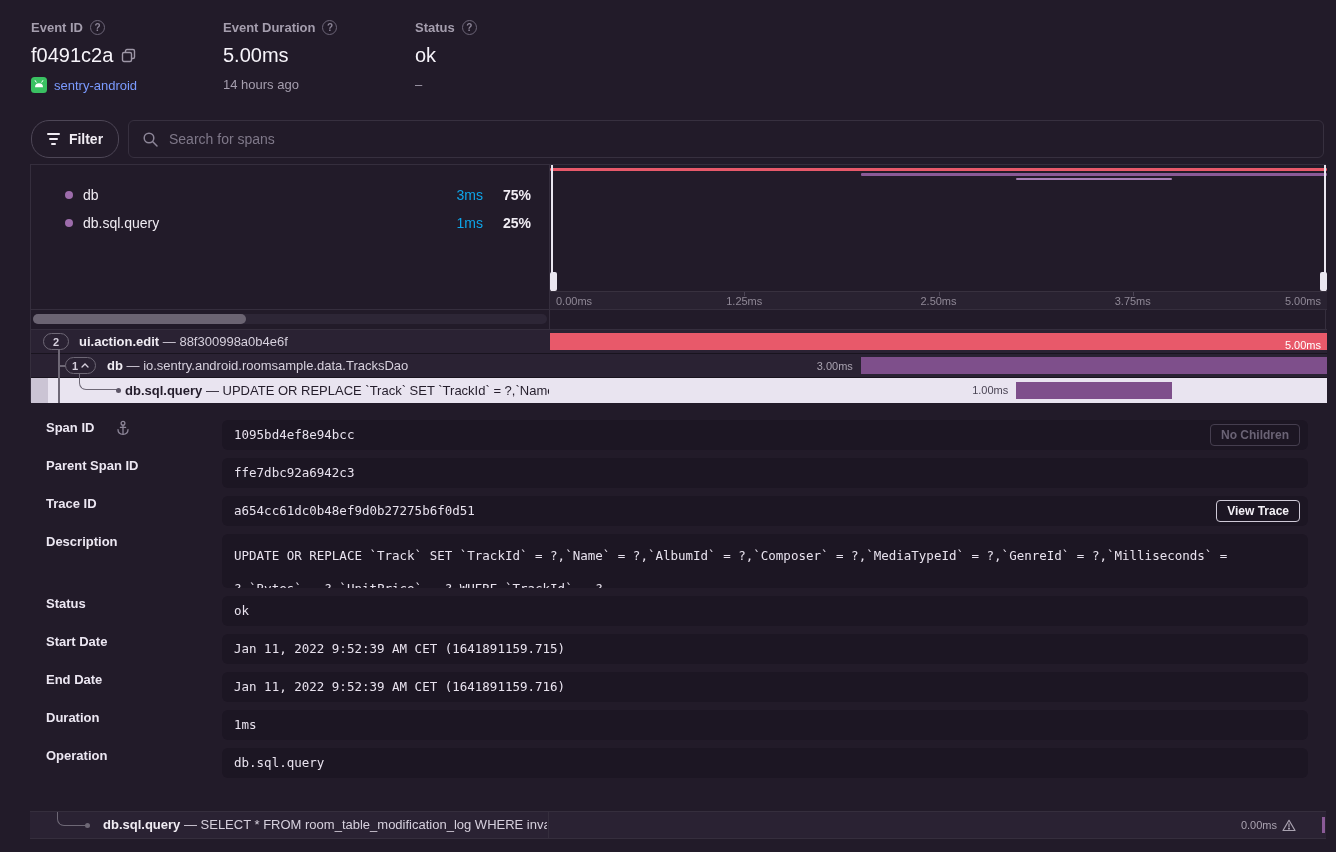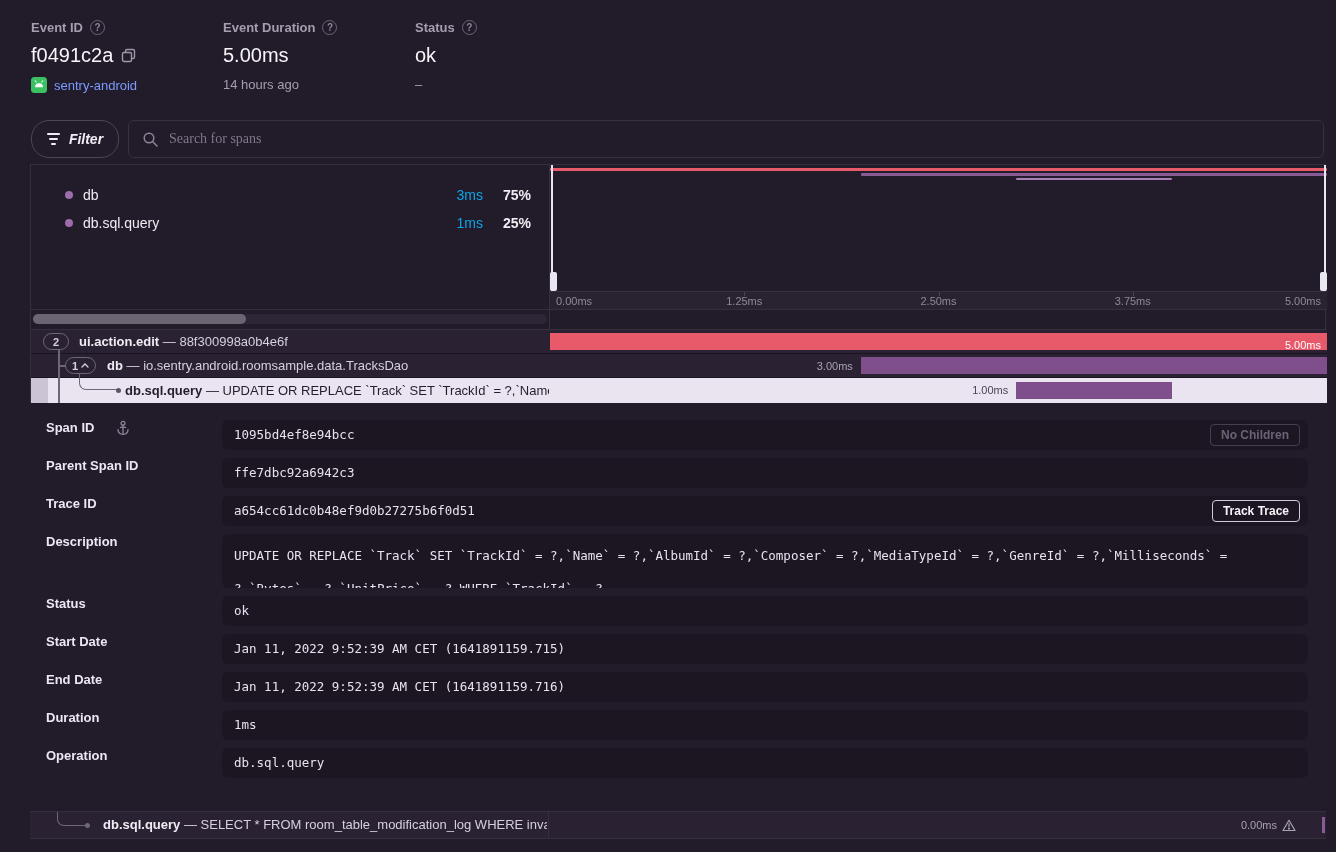--- a/index.html
+++ b/index.html
@@ -19,27 +19,27 @@
   .hvalue { margin-top:9px; font-size:20px; font-weight:400; color:#f7f4fa; display:flex; align-items:center; gap:8px; }
   .hsub { margin-top:10px; font-size:13px; color:#a59eae; display:flex; align-items:center; gap:7px; }
   .help-icon { width:15px; height:15px; border-radius:50%; border:1px solid #6c6577; color:#8d8698;
     font-size:10px; font-weight:700; display:inline-flex; align-items:center; justify-content:center; }
   .link { color:#7b9bff; text-decoration:none; font-size:13px; }
 
   
   .filter-btn { position:absolute; left:31px; top:120px; width:88px; height:38px; border-radius:18px;
     border:1px solid #4d4656; background:transparent; color:#f0ecf3; font-weight:700; font-size:14px;
     display:flex; align-items:center; justify-content:center; gap:9px; cursor:pointer;
-    font-family:"Liberation Sans", sans-serif;font-style:italic; }
+    font-family:"Liberation Sans", sans-serif; }
   .filter-icon { display:inline-flex; flex-direction:column; align-items:center; gap:3px; }
   .filter-icon i { display:block; height:2px; border-radius:1px; background:#f0ecf3; }
   .search-wrap { position:absolute; left:128px; top:120px; width:1196px; height:38px;
     border:1px solid #37303f; border-radius:6px; background:#221b29; }
   .search-wrap input { position:absolute; left:40px; top:0; width:1140px; height:36px; border:0; outline:none;
-    background:transparent; color:#e8e2ee; font-size:14px; font-family:Liberation Serif, serif; }
+    background:transparent; color:#e8e2ee; font-size:14px; font-family:Liberation Sans, sans-serif; }
   .search-wrap input::placeholder { color:#7f7889; }
   .search-icon { position:absolute; left:13px; top:10px; }
 
   
   .trace-panel { position:absolute; left:30px; top:164px; width:1296px; height:238px;
     border:1px solid #352e3d; background:#221b29; }
   .legend-item { position:absolute; left:0; width:518px; height:28px; display:flex; align-items:center; }
   .legend-dot { width:8px; height:8px; border-radius:50%; background:#9d6cab; margin-left:34px; }
   .legend-op { margin-left:10px; font-size:14px; color:#f0ecf3; }
   .legend-dur { position:absolute; right:66px; font-size:14px; color:#0ea5e9; }
@@ -304,21 +304,21 @@
   <div class="drow-label" style="top:55px">
       <span>Parent Span ID</span>
     </div>
   <div class="dbox" style="top:55px"><span class="mono">ffe7dbc92a6942c3</span></div>
 
   <div class="drow-label" style="top:93px">
       <span>Trace ID</span>
     </div>
   <div class="dbox" style="top:93px">
     <span class="mono">a654cc61dc0b48ef9d0b27275b6f0d51</span>
-    <button class="dbtn primary">Track Trace</button>
+    <button class="dbtn primary">View Trace</button>
   </div>
 
   <div class="drow-label" style="top:131px">
       <span>Description</span>
     </div>
   <div class="dbox multiline" style="top:131px"><span class="mono">UPDATE OR REPLACE `Track` SET `TrackId` = ?,`Name` = ?,`AlbumId` = ?,`Composer` = ?,`MediaTypeId` = ?,`GenreId` = ?,`Milliseconds` = ?,`Bytes` = ?,`UnitPrice` = ? WHERE `TrackId` = ?</span></div>
 
   <div class="drow-label" style="top:193px">
       <span>Status</span>
     </div>

